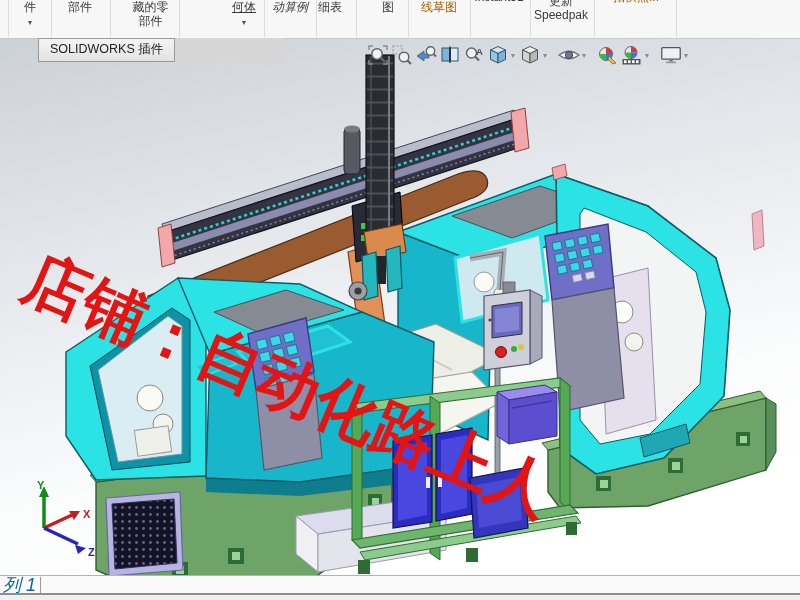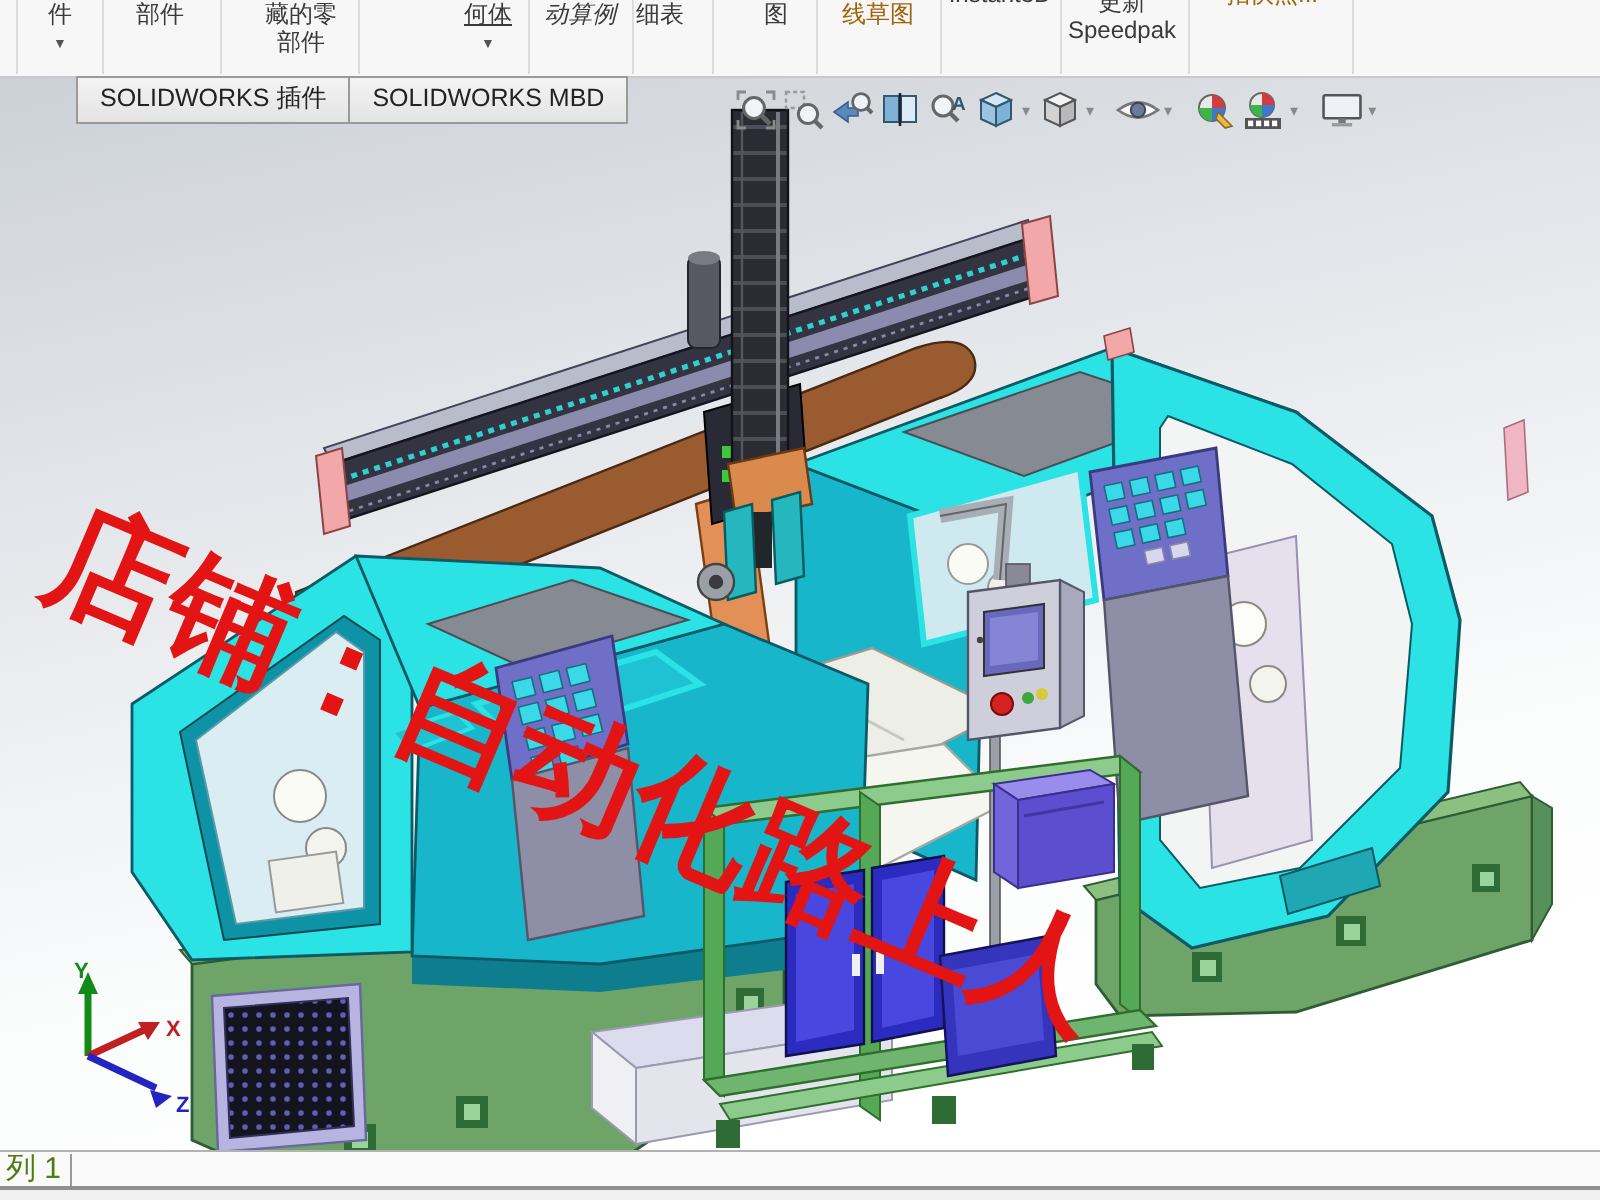--- a/index.html
+++ b/index.html
@@ -29,21 +29,21 @@
   .hud .ic{width:24px;height:24px;display:inline-flex;align-items:center;justify-content:center;}
   .hud .dd{font-size:8px;color:#8a8a8a;margin:0 3px 0 1px;}
   .hud .gap{width:7px;}
   
   .watermark{position:absolute;left:40px;top:246px;z-index:3;transform:rotate(23deg);
     transform-origin:0 0;font-size:63px;font-weight:bold;color:#e21414;white-space:nowrap;
     letter-spacing:0;pointer-events:none;line-height:1;}
   
   .bottomtabs{position:absolute;left:0;top:575px;width:800px;height:17px;background:#fafafa;
               border-top:1px solid #b2b2b2;z-index:5;display:flex;align-items:center;}
-  .btab{font-size:15px;color:#4d7c0f;padding:0 4px 0 3px;line-height:16px;}
+  .btab{font-size:18px;color:#0369a1;padding:0 4px 0 3px;line-height:16px;font-style:italic;}
   .bsep{width:1px;height:16px;background:#9a9a9a;}
   .statusbar{position:absolute;left:0;top:593px;width:800px;height:7px;background:#f0f0f0;
              border-top:2px solid #8f8f8f;z-index:5;}
 </style>
 </head>
 <body>
 
 <div id="app">
 
   <div class="viewport"></div>
@@ -286,21 +286,20 @@
         <div class="lbl" style="margin-top:-6px;">更新
 Speedpak</div>
       </div>
     <div class="cm-item disabled" style="left:596px;width:80px;">
         <div class="lbl" style="margin-top:-10px;">拍快照...</div>
       </div>
   </div>
 
   <div class="tabstrip">
     <div class="rtab">SOLIDWORKS 插件</div>
-    <div class="rtab">SOLIDWORKS MBD</div>
   </div>
 
   <div class="hud">
     <span class="ic">
       <svg width="22" height="22" viewBox="0 0 22 22">
           <path d="M2,6 V2 H6 M16,2 H20 V6 M20,16 V20 H16 M6,20 H2 V16" fill="none" stroke="#8a8a8a" stroke-width="1.4"></path>
           <circle cx="10" cy="10" r="5.2" fill="#eef4f8" stroke="#666" stroke-width="1.5"></circle>
           <line x1="14" y1="14" x2="18" y2="18" stroke="#666" stroke-width="2.4"></line>
         </svg>
       </span>

